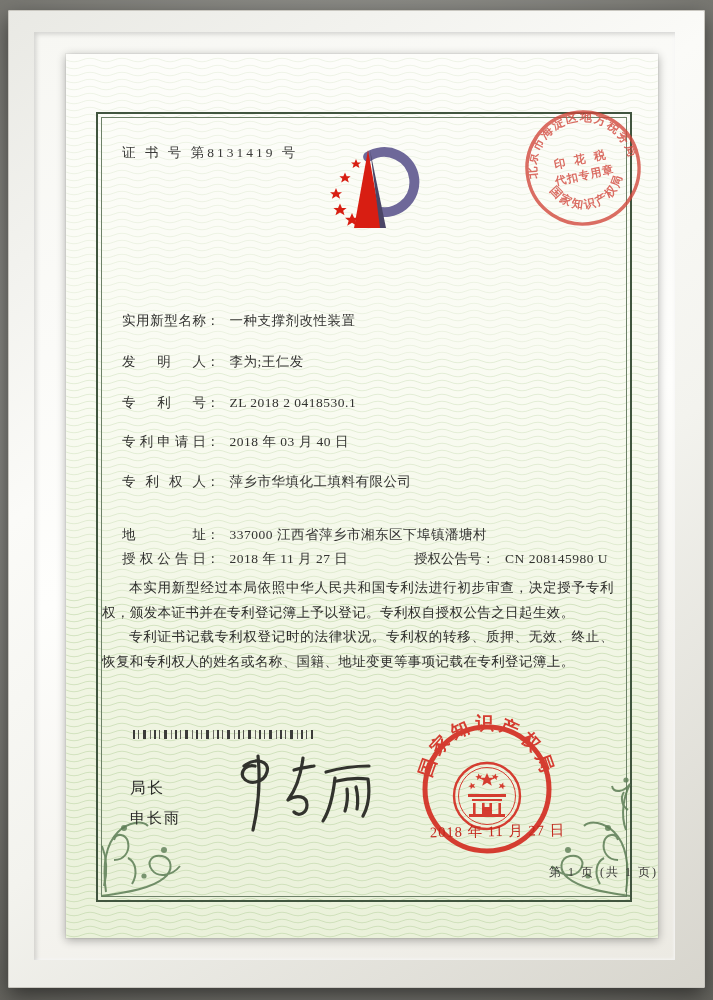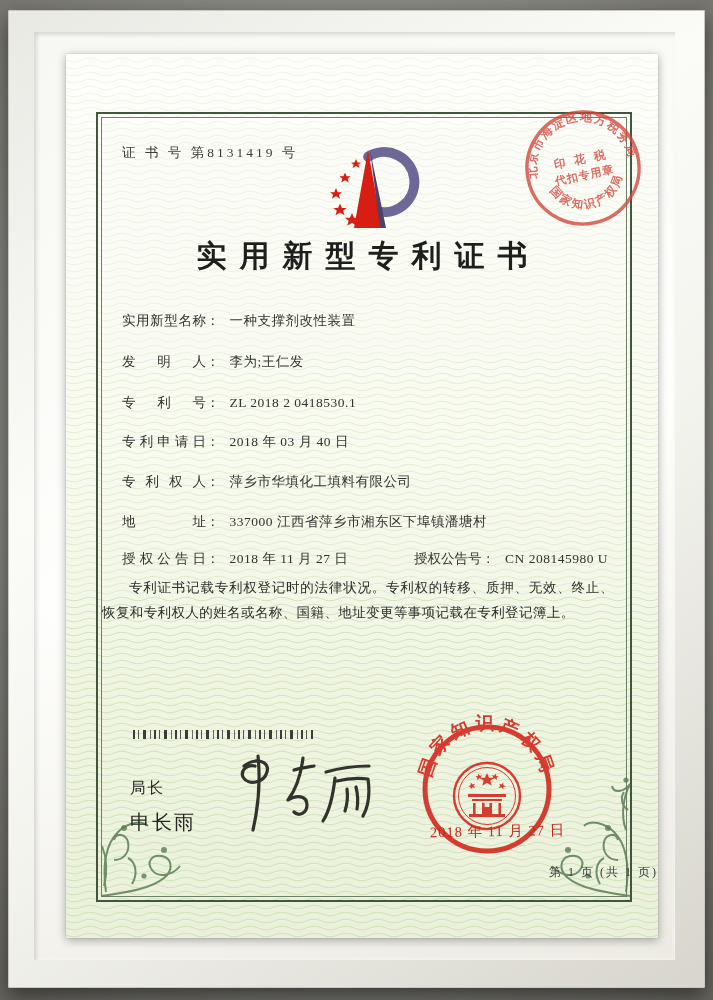--- a/index.html
+++ b/index.html
@@ -27,34 +27,34 @@
   .rule-outer{position:absolute;left:30px;right:26px;top:58px;bottom:36px;border:2.5px solid #41553f;}
   .rule-inner{position:absolute;inset:3px;border:1px solid #6d8168;}
   .cert-number{position:absolute;left:56px;top:90px;font-size:13.5px;letter-spacing:3px;color:#3a3a38;}
   .logo{position:absolute;left:250px;top:92px;}
   .title{position:absolute;left:0;top:182px;width:100%;text-align:center;
     font-size:30px;letter-spacing:13px;color:#1e1e1c;font-weight:600;text-indent:13px;}
   .tax-stamp{position:absolute;left:455px;top:52px;transform:rotate(-12deg);opacity:.9;}
   .fields{position:absolute;left:56px;top:0;width:520px;font-size:13.5px;color:#333331;}
   .frow{position:absolute;left:0;white-space:nowrap;}
   .frow:nth-child(1){top:258px;} .frow:nth-child(2){top:299px;} .frow:nth-child(3){top:340px;}
-  .frow:nth-child(4){top:379px;} .frow:nth-child(5){top:419px;} .frow:nth-child(6){top:459px;}
+  .frow:nth-child(4){top:379px;} .frow:nth-child(5){top:419px;} .frow:nth-child(6){top:472px;}
   .frow:nth-child(7){top:496px;}
   .flabel{display:inline-block;width:84px;text-align:justify;text-align-last:justify;vertical-align:top;}
   .fcolon{display:inline-block;margin-right:10px;}
   .fvalue{letter-spacing:.5px;}
   .grant-no{position:absolute;left:292px;top:0;}
   .paras{position:absolute;left:36px;top:522px;width:512px;font-size:13.5px;line-height:24.6px;
     color:#2d2d2b;text-align:justify;letter-spacing:.4px;}
   .paras p{margin:0;text-indent:2em;}
   .barcode{position:absolute;left:67px;top:676px;width:180px;height:9px;
     background:
       repeating-linear-gradient(90deg,#3c3c3a 0 2px,transparent 2px 5px,#55554f 5px 6px,transparent 6px 10px,#3c3c3a 10px 13px,transparent 13px 17px,#6a6a62 17px 18px,transparent 18px 21px);}
   .signer-title{position:absolute;left:64px;top:724px;font-size:15.5px;color:#262624;letter-spacing:2px;}
-  .signer-name{position:absolute;left:64px;top:755px;font-size:20px;color:#262624;letter-spacing:2px;}
+  .signer-name{position:absolute;left:64px;top:755px;font-size:15px;color:#262624;letter-spacing:2px;}
   .signature{position:absolute;left:158px;top:694px;}
   .issue-stamp{position:absolute;left:346px;top:660px;opacity:.95;}
   .stamp-date{position:absolute;left:364px;top:768px;font-size:14.5px;color:#c3271c;letter-spacing:1px;transform:rotate(-1deg);}
   .page-footer{position:absolute;left:0;top:810px;width:100%;text-align:right;font-size:12px;color:#3a3a38;letter-spacing:2px;}
   .ornament{position:absolute;}
   .orn-bl{left:32px;bottom:38px;}
   .orn-br{right:24px;bottom:38px;transform:scaleX(-1);}
   .seal-text{fill:#d2473c;}
 </style>
 </head>
@@ -243,21 +243,20 @@
       <polygon points="54,4 70,82 64,82" fill="#4a4566"></polygon>
       <g fill="#d81e12">
         <use href="#st" transform="translate(40,18) scale(5)"></use>
         <use href="#st" transform="translate(29,32) scale(5.6)"></use>
         <use href="#st" transform="translate(20,48) scale(6)"></use>
         <use href="#st" transform="translate(24,64) scale(6.6)"></use>
         <use href="#st" transform="translate(36,74) scale(7)"></use>
       </g>
     </svg>
 
-    <div class="title">实用新型专利证书</div>
 
     <svg class="tax-stamp" width="124" height="124" viewBox="0 0 124 124">
       <g opacity=".88">
         <circle cx="62" cy="62" r="56" fill="none" stroke="#d2473c" stroke-width="3.4"></circle>
         <defs>
           <path id="tarc" d="M15,62 A47,47 0 1 1 109,62"></path>
           <path id="barc" d="M22,62 A40,40 0 0 0 102,62"></path>
         </defs>
         <text class="seal-text" font-size="12" letter-spacing="1.5" font-weight="bold">
           <textPath href="#tarc" startOffset="50%" text-anchor="middle">北京市海淀区地方税务局</textPath>
@@ -291,20 +290,21 @@
       </div>
       <div class="frow">
         <span class="flabel">授权公告日</span><span class="fcolon">：</span><span class="fvalue">2018 年 11 月 27 日</span>
         <span class="grant-no">
           <span>授权公告号</span><span class="fcolon">：</span><span class="fvalue">CN 208145980 U</span>
         </span>
       </div>
     </div>
 
     <div class="paras">
+      <p>本实用新型经过本局依照中华人民共和国专利法进行初步审查，决定授予专利权，颁发本证书并在专利登记簿上予以登记。专利权自授权公告之日起生效。</p>
       <p>专利证书记载专利权登记时的法律状况。专利权的转移、质押、无效、终止、恢复和专利权人的姓名或名称、国籍、地址变更等事项记载在专利登记簿上。</p>
     </div>
 
     <div class="barcode"></div>
 
     <div class="signer-title">局长</div>
     <div class="signer-name">申长雨</div>
 
     <svg class="signature" width="155" height="88" viewBox="0 0 155 88">
       <g stroke="#23231f" stroke-width="3.2" fill="none" stroke-linecap="round" stroke-linejoin="round" opacity=".92">

